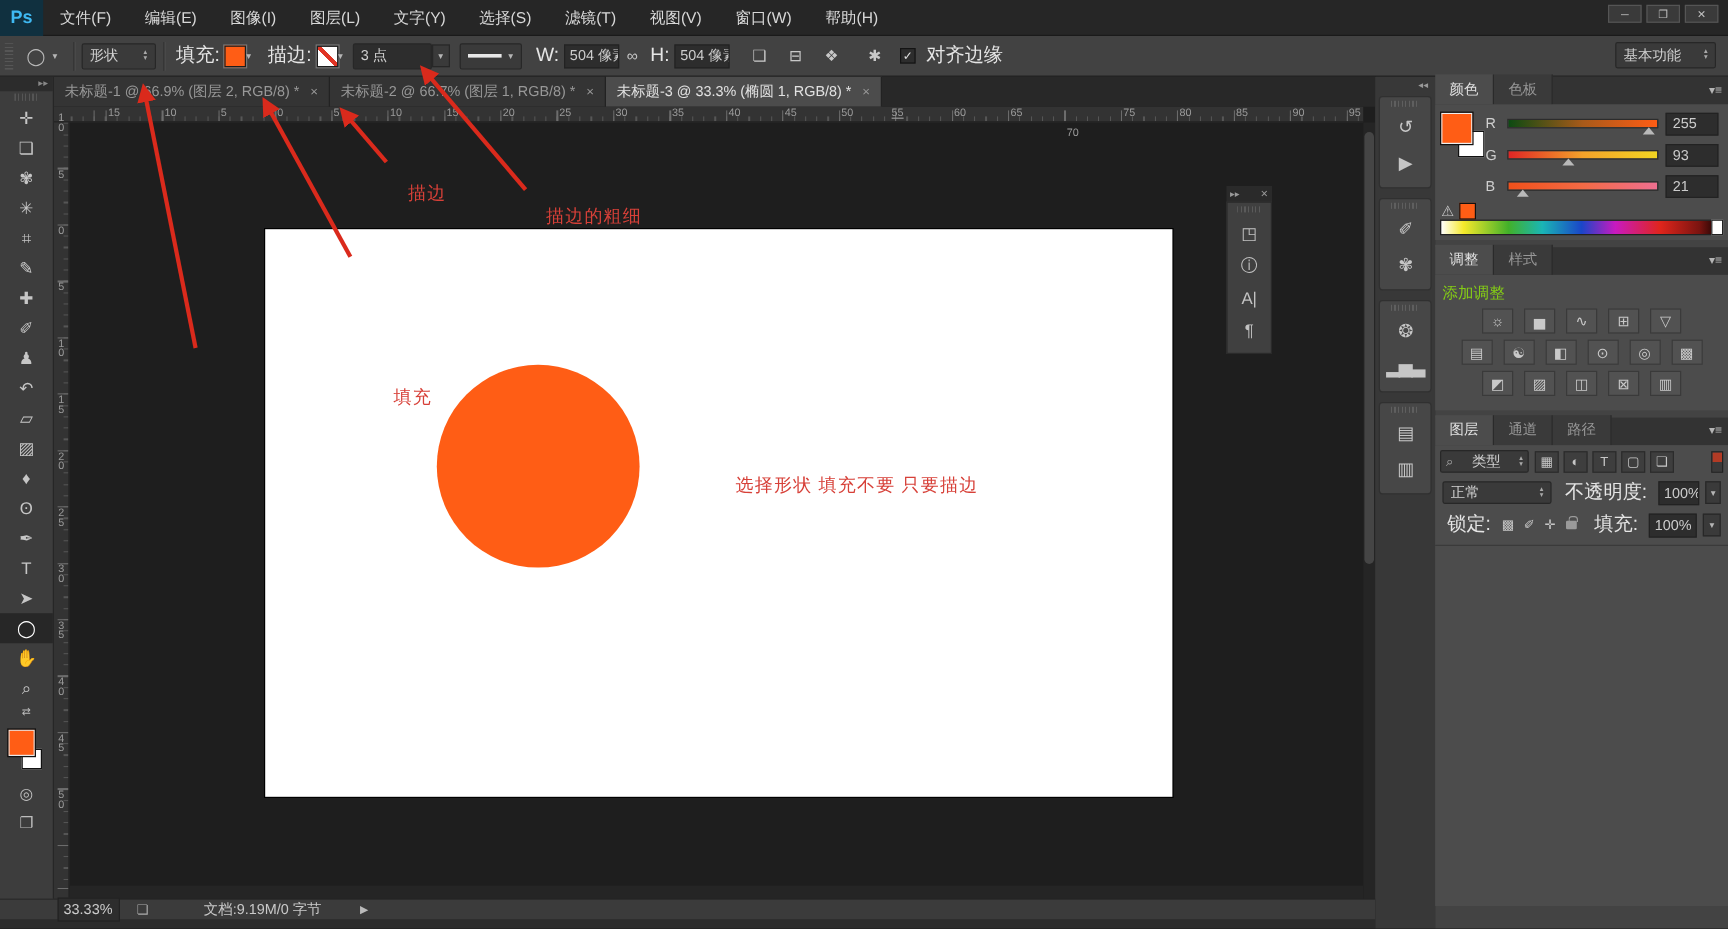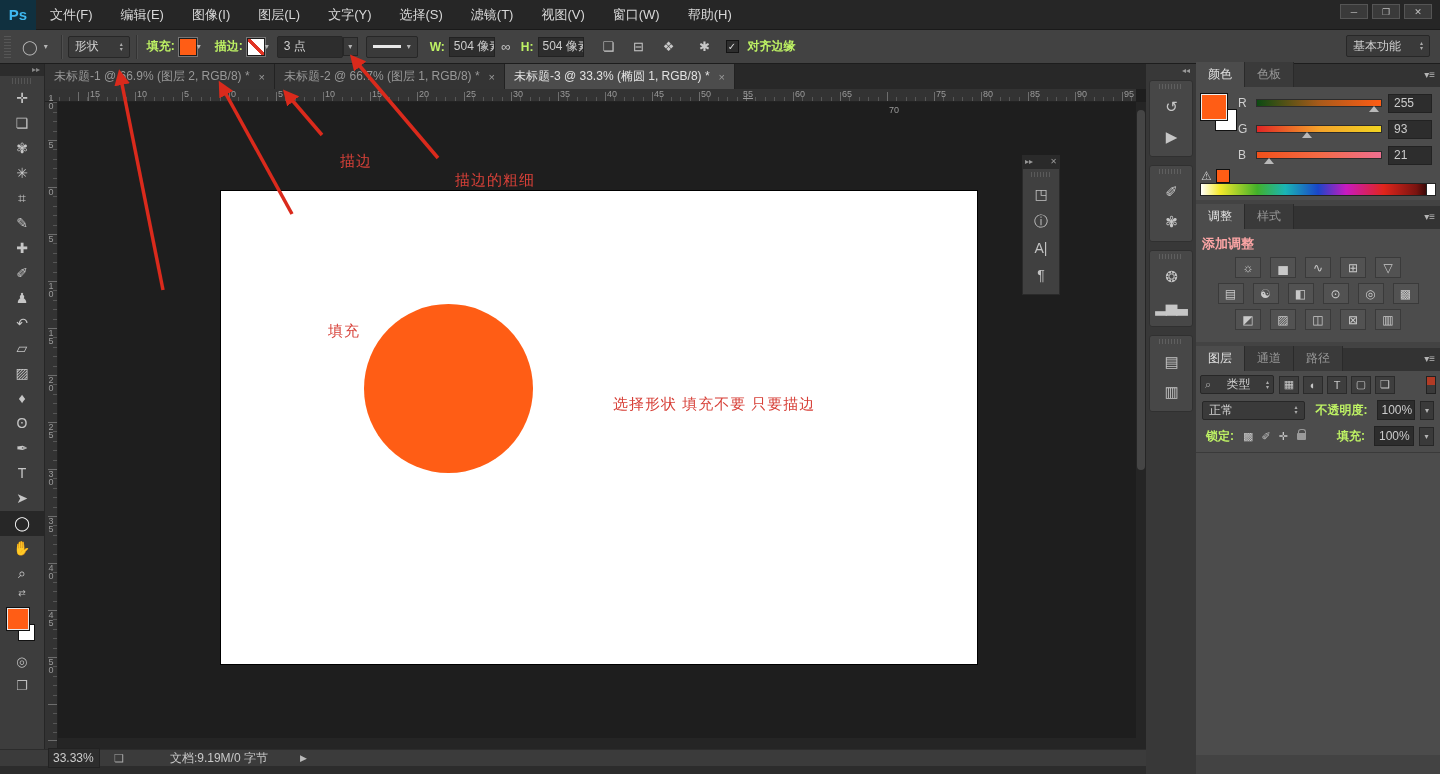--- a/index.html
+++ b/index.html
@@ -18,21 +18,21 @@
     font-size:13px; color:#d8d8d8; }
   #win-controls { position:absolute; right:8px; top:4px; display:flex; gap:4px; }
   .win-btn { width:28px; height:15px; background:#3a3a3a; border:1px solid #555;
     color:#c0c0c0; font-size:9px; display:flex; align-items:center; justify-content:center; }
   
   #optionsbar { position:absolute; left:0; top:30px; width:1440px; height:34px;
     background:#424242; border-bottom:1px solid #1d1d1d; display:flex; align-items:center; }
   .grip { width:7px; height:22px; margin:0 4px;
     background:repeating-linear-gradient(0deg,#565656 0 1px,transparent 1px 3px); }
   .osep { width:1px; height:24px; background:#333; margin:0 6px; box-shadow:1px 0 0 #4e4e4e; }
-  .olabel { color:#bef264; font-size:12px; margin:0 4px; white-space:nowrap;font-weight:bold; }
+  .olabel { color:#e5e5e5; font-size:16px; margin:0 4px; white-space:nowrap; }
   .ctl { background:#3a3a3a; border:1px solid #272727; border-radius:2px; height:22px;
     display:flex; align-items:center; padding:0 6px; color:#d0d0d0; font-size:12px; gap:6px; }
   .field { background:#2d2d2d; border:1px solid #222; height:20px; display:flex; align-items:center;
     padding:0 4px; color:#ccc; font-size:12px; overflow:hidden; white-space:nowrap; }
   .spin { font-size:6px; line-height:5px; color:#aaa; text-align:center; }
   .dd { color:#b5b5b5; font-size:8px; }
   #fill-swatch { width:18px; height:18px; background:#ff5d15; border:1px solid #1d1d1d;
     box-shadow:0 0 0 1px #777; }
   #stroke-swatch { width:18px; height:18px; border:1px solid #1d1d1d; box-shadow:0 0 0 1px #777;
     background:linear-gradient(45deg,#fff 42%,#e03424 42% 58%,#fff 58%); }
@@ -125,21 +125,21 @@
   #slider-g { background:linear-gradient(90deg,#e02525,#f4a22a,#f2d522); }
   #slider-b { background:linear-gradient(90deg,#f0501a,#f46a45,#ef6f90); }
   #gamut { position:absolute; left:5px; top:82px; display:flex; align-items:center; gap:4px; }
   #gamut-warn { color:#cfcfcf; font-size:12px; }
   #gamut-swatch { width:14px; height:14px; background:#ff5d15; border:1px solid #111; }
   #spectrum { position:absolute; left:4px; right:4px; bottom:4px; height:13px; border:1px solid #222;
     background:linear-gradient(90deg,#fff,#f5e92b 8%,#42b02a 24%,#1ab5b5 36%,#1a46c8 50%,#c81ac0 62%,#e0251c 78%,#7a1410 92%,#000); }
   #spectrum-end { position:absolute; right:4px; bottom:4px; width:10px; height:13px; background:#fff; border:1px solid #222; }
   
   #adjbody { height:113px; padding:4px 0; }
-  #adj-add { color:#fca5a5; font-size:13px; padding:2px 0 4px 6px;font-weight:bold; }
+  #adj-add { color:#84cc16; font-size:13px; padding:2px 0 4px 6px; }
   .adj-row { display:flex; justify-content:center; gap:9px; margin-bottom:5px; }
   .adj { width:26px; height:21px; background:#525252; border:1px solid #3a3a3a; color:#c9c9c9;
     font-size:12px; display:flex; align-items:center; justify-content:center; }
   
   #layersbody { height:384px; position:relative; }
   #filter-row { display:flex; align-items:center; gap:5px; padding:4px 4px 3px; }
   #filter-type { width:74px; }
   .ficon { width:20px; height:18px; background:#3e3e3e; border:1px solid #2b2b2b; color:#c6c6c6;
     font-size:11px; display:flex; align-items:center; justify-content:center; }
   #filter-toggle { margin-left:auto; width:10px; height:18px;

